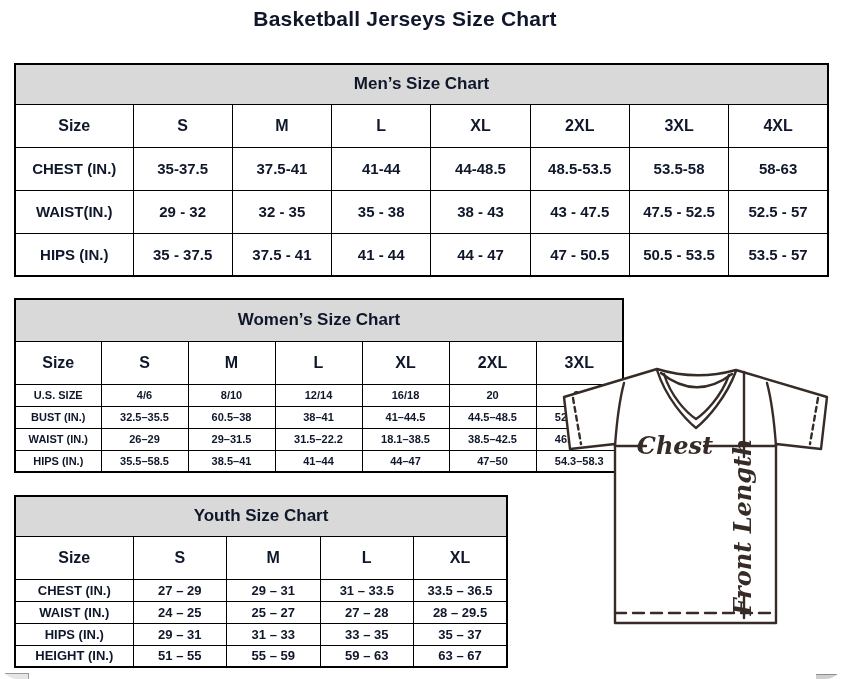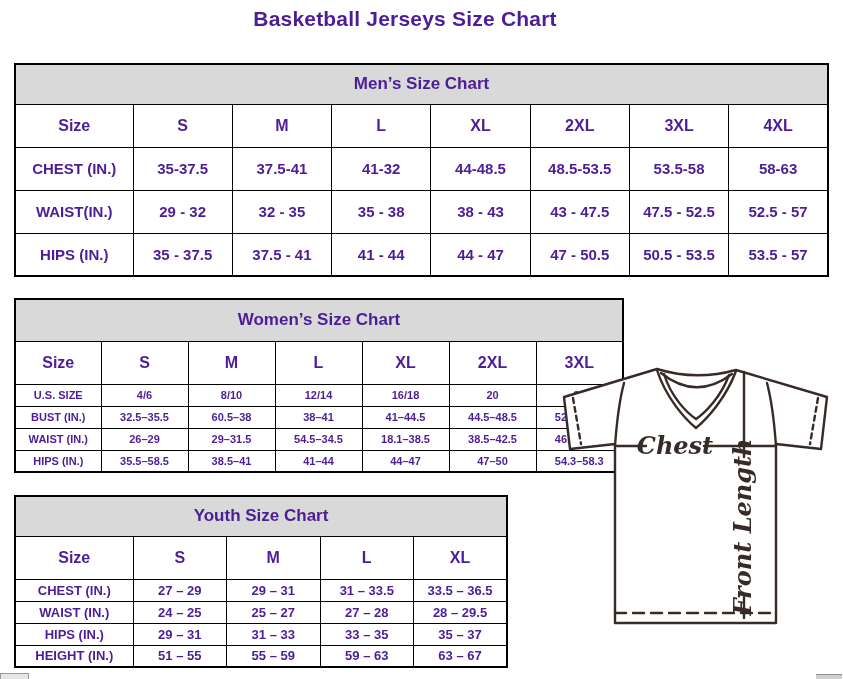--- a/index.html
+++ b/index.html
@@ -1,18 +1,18 @@
 <!DOCTYPE html>
 <html><head>
 <meta charset="utf-8">
 <style>
   html,body { margin:0; padding:0; background:#ffffff; }
   #screen {
     position:relative; width:843px; height:679px; background:#ffffff;
-    font-family:"Liberation Sans", sans-serif; color:#4c1d95; overflow:hidden;
+    font-family:"Liberation Sans", sans-serif; color:#0f172a; overflow:hidden;border-radius:18px;
   }
   .page-title {
     position:absolute; left:0; top:7px; width:810px; text-align:center;
     font-size:21px; font-weight:bold; letter-spacing:0.2px;
   }
   table.chart {
     position:absolute; border-collapse:collapse; table-layout:fixed;
     border:2px solid #000; background:#fff;
   }
   table.chart td {
@@ -77,21 +77,21 @@
       <td>L</td>
       <td>XL</td>
       <td>2XL</td>
       <td>3XL</td>
       <td>4XL</td>
     </tr>
     <tr class="data-row">
       <td>CHEST (IN.)</td>
       <td>35-37.5</td>
       <td>37.5-41</td>
-      <td>41-32</td>
+      <td>41-44</td>
       <td>44-48.5</td>
       <td>48.5-53.5</td>
       <td>53.5-58</td>
       <td>58-63</td>
     </tr>
     <tr class="data-row">
       <td>WAIST(IN.)</td>
       <td>29 - 32</td>
       <td>32 - 35</td>
       <td>35 - 38</td>
@@ -151,21 +151,21 @@
       <td>60.5–38</td>
       <td>38–41</td>
       <td>41–44.5</td>
       <td>44.5–48.5</td>
       <td>52.8–56.5</td>
     </tr>
     <tr class="data-row">
       <td>WAIST (IN.)</td>
       <td>26–29</td>
       <td>29–31.5</td>
-      <td>54.5–34.5</td>
+      <td>31.5–22.2</td>
       <td>18.1–38.5</td>
       <td>38.5–42.5</td>
       <td>46.8–50.3</td>
     </tr>
     <tr class="data-row">
       <td>HIPS (IN.)</td>
       <td>35.5–58.5</td>
       <td>38.5–41</td>
       <td>41–44</td>
       <td>44–47</td>

